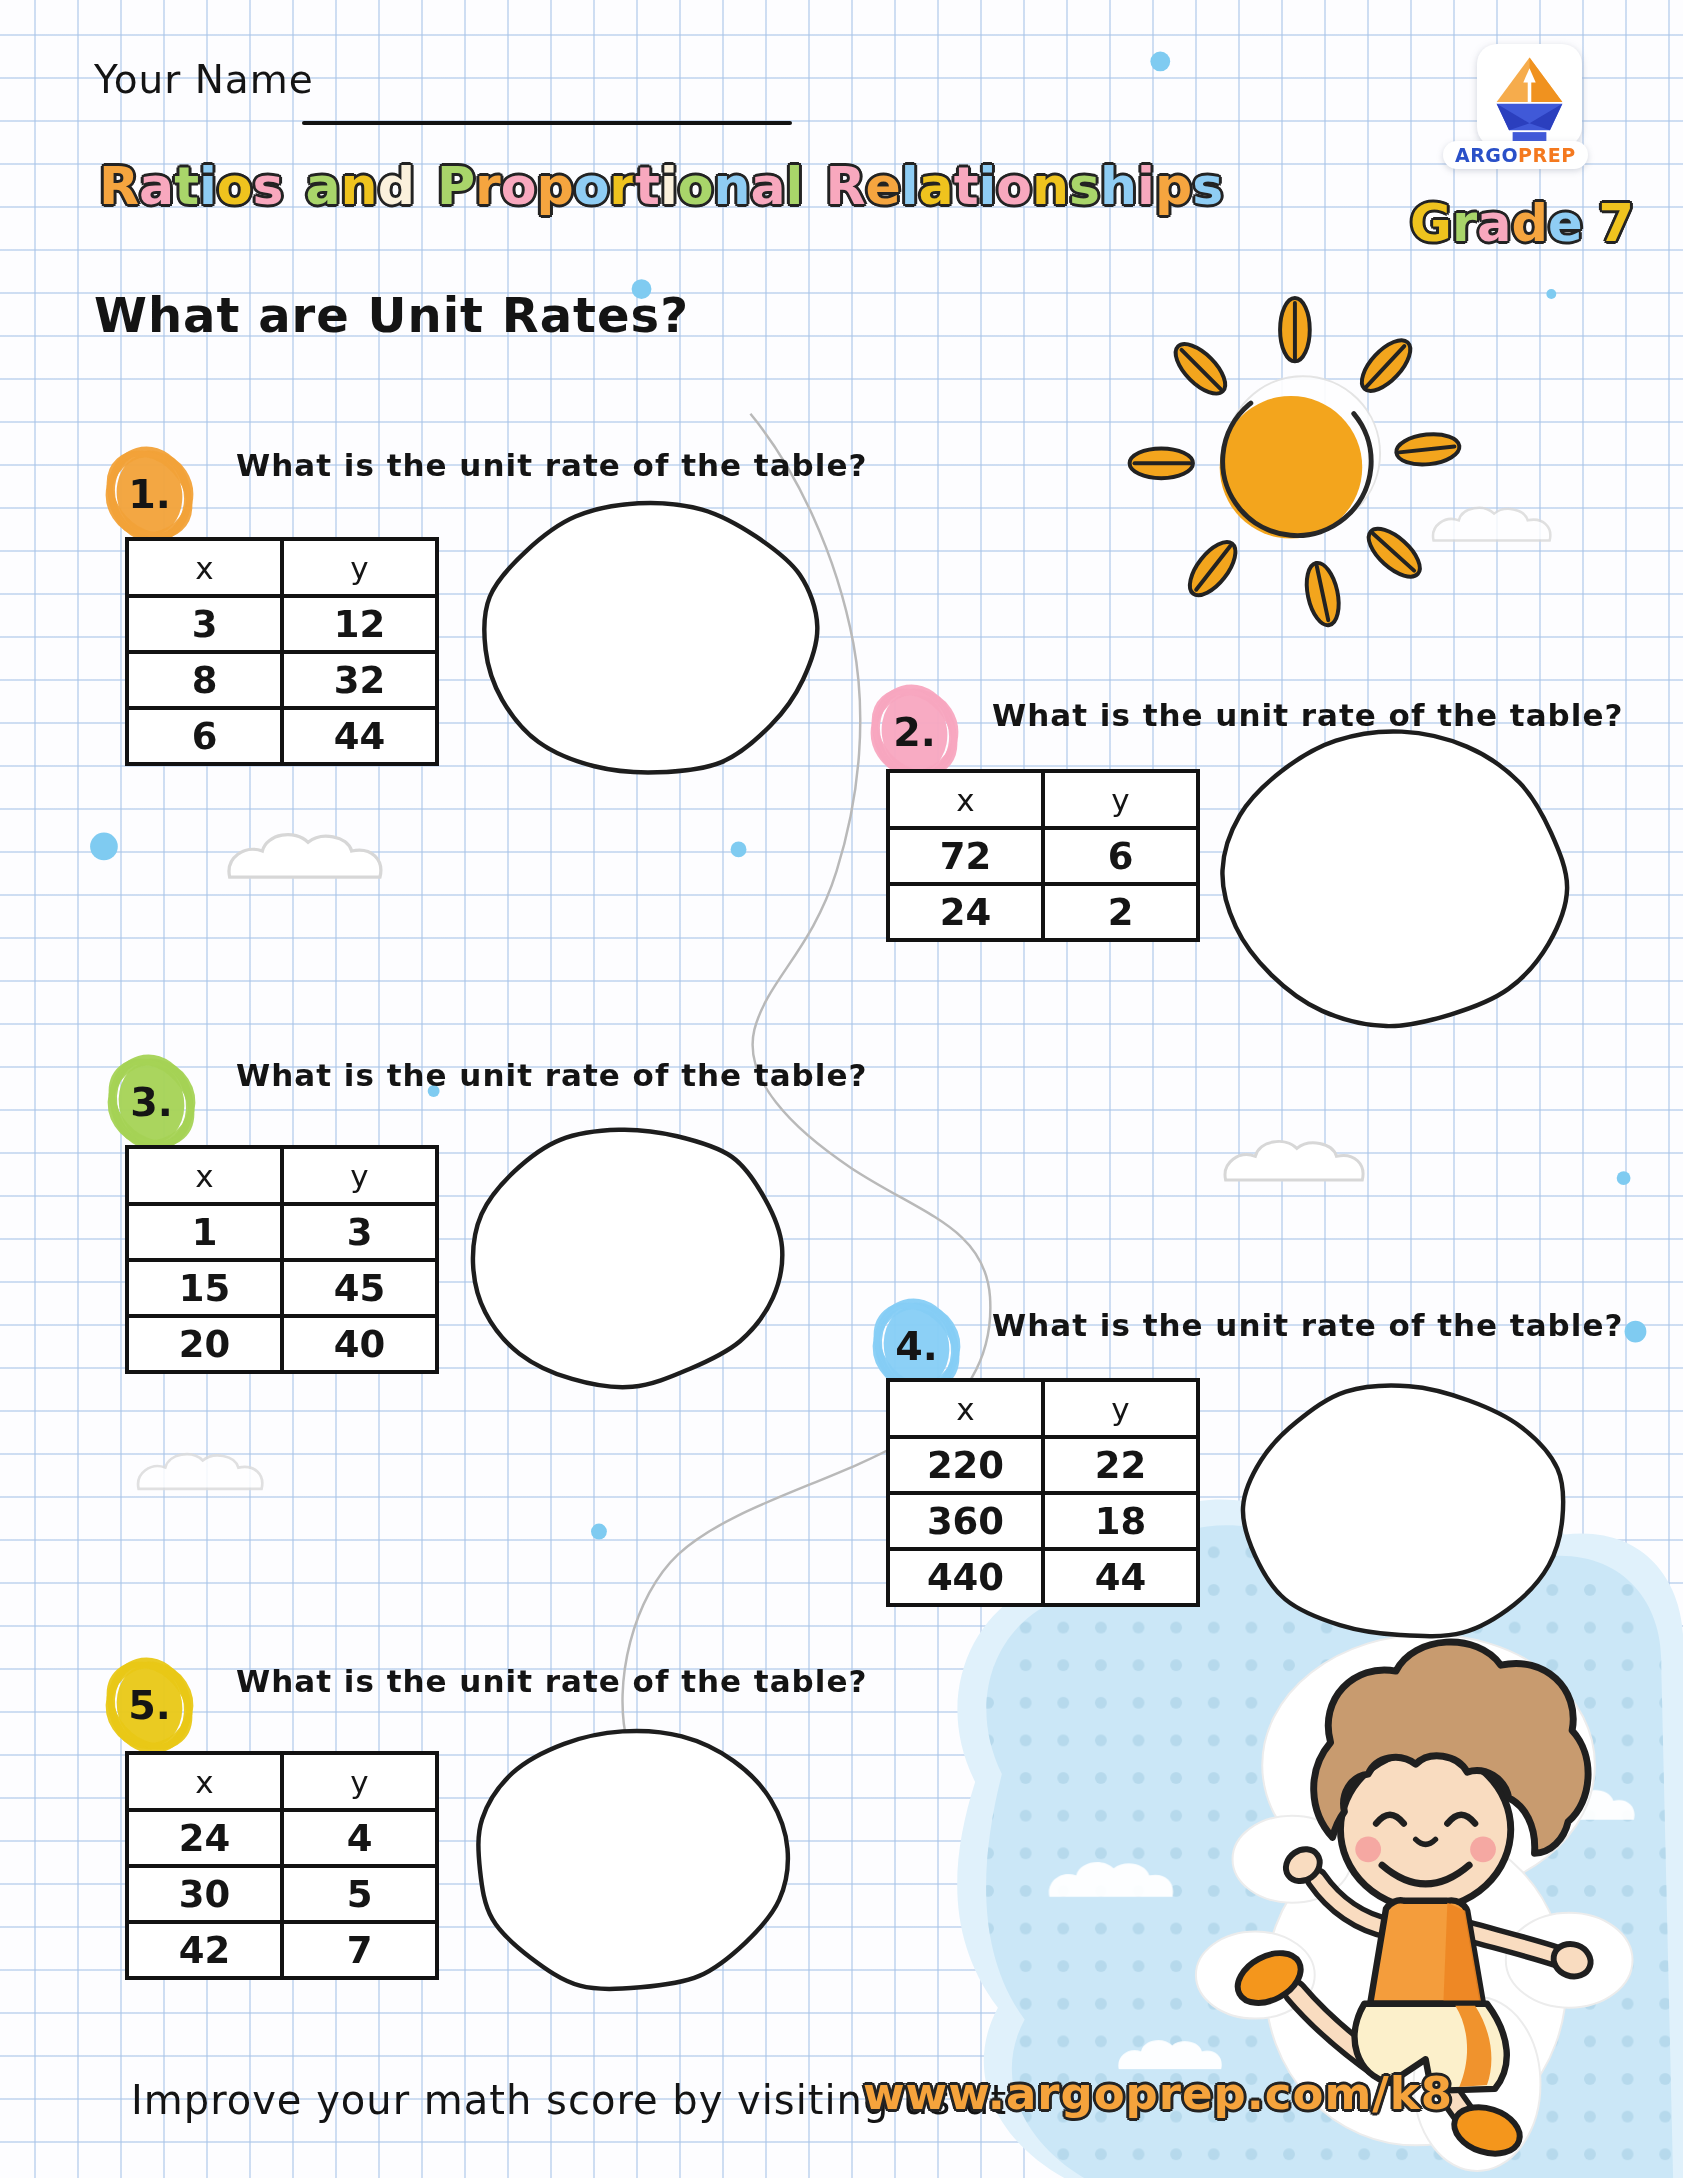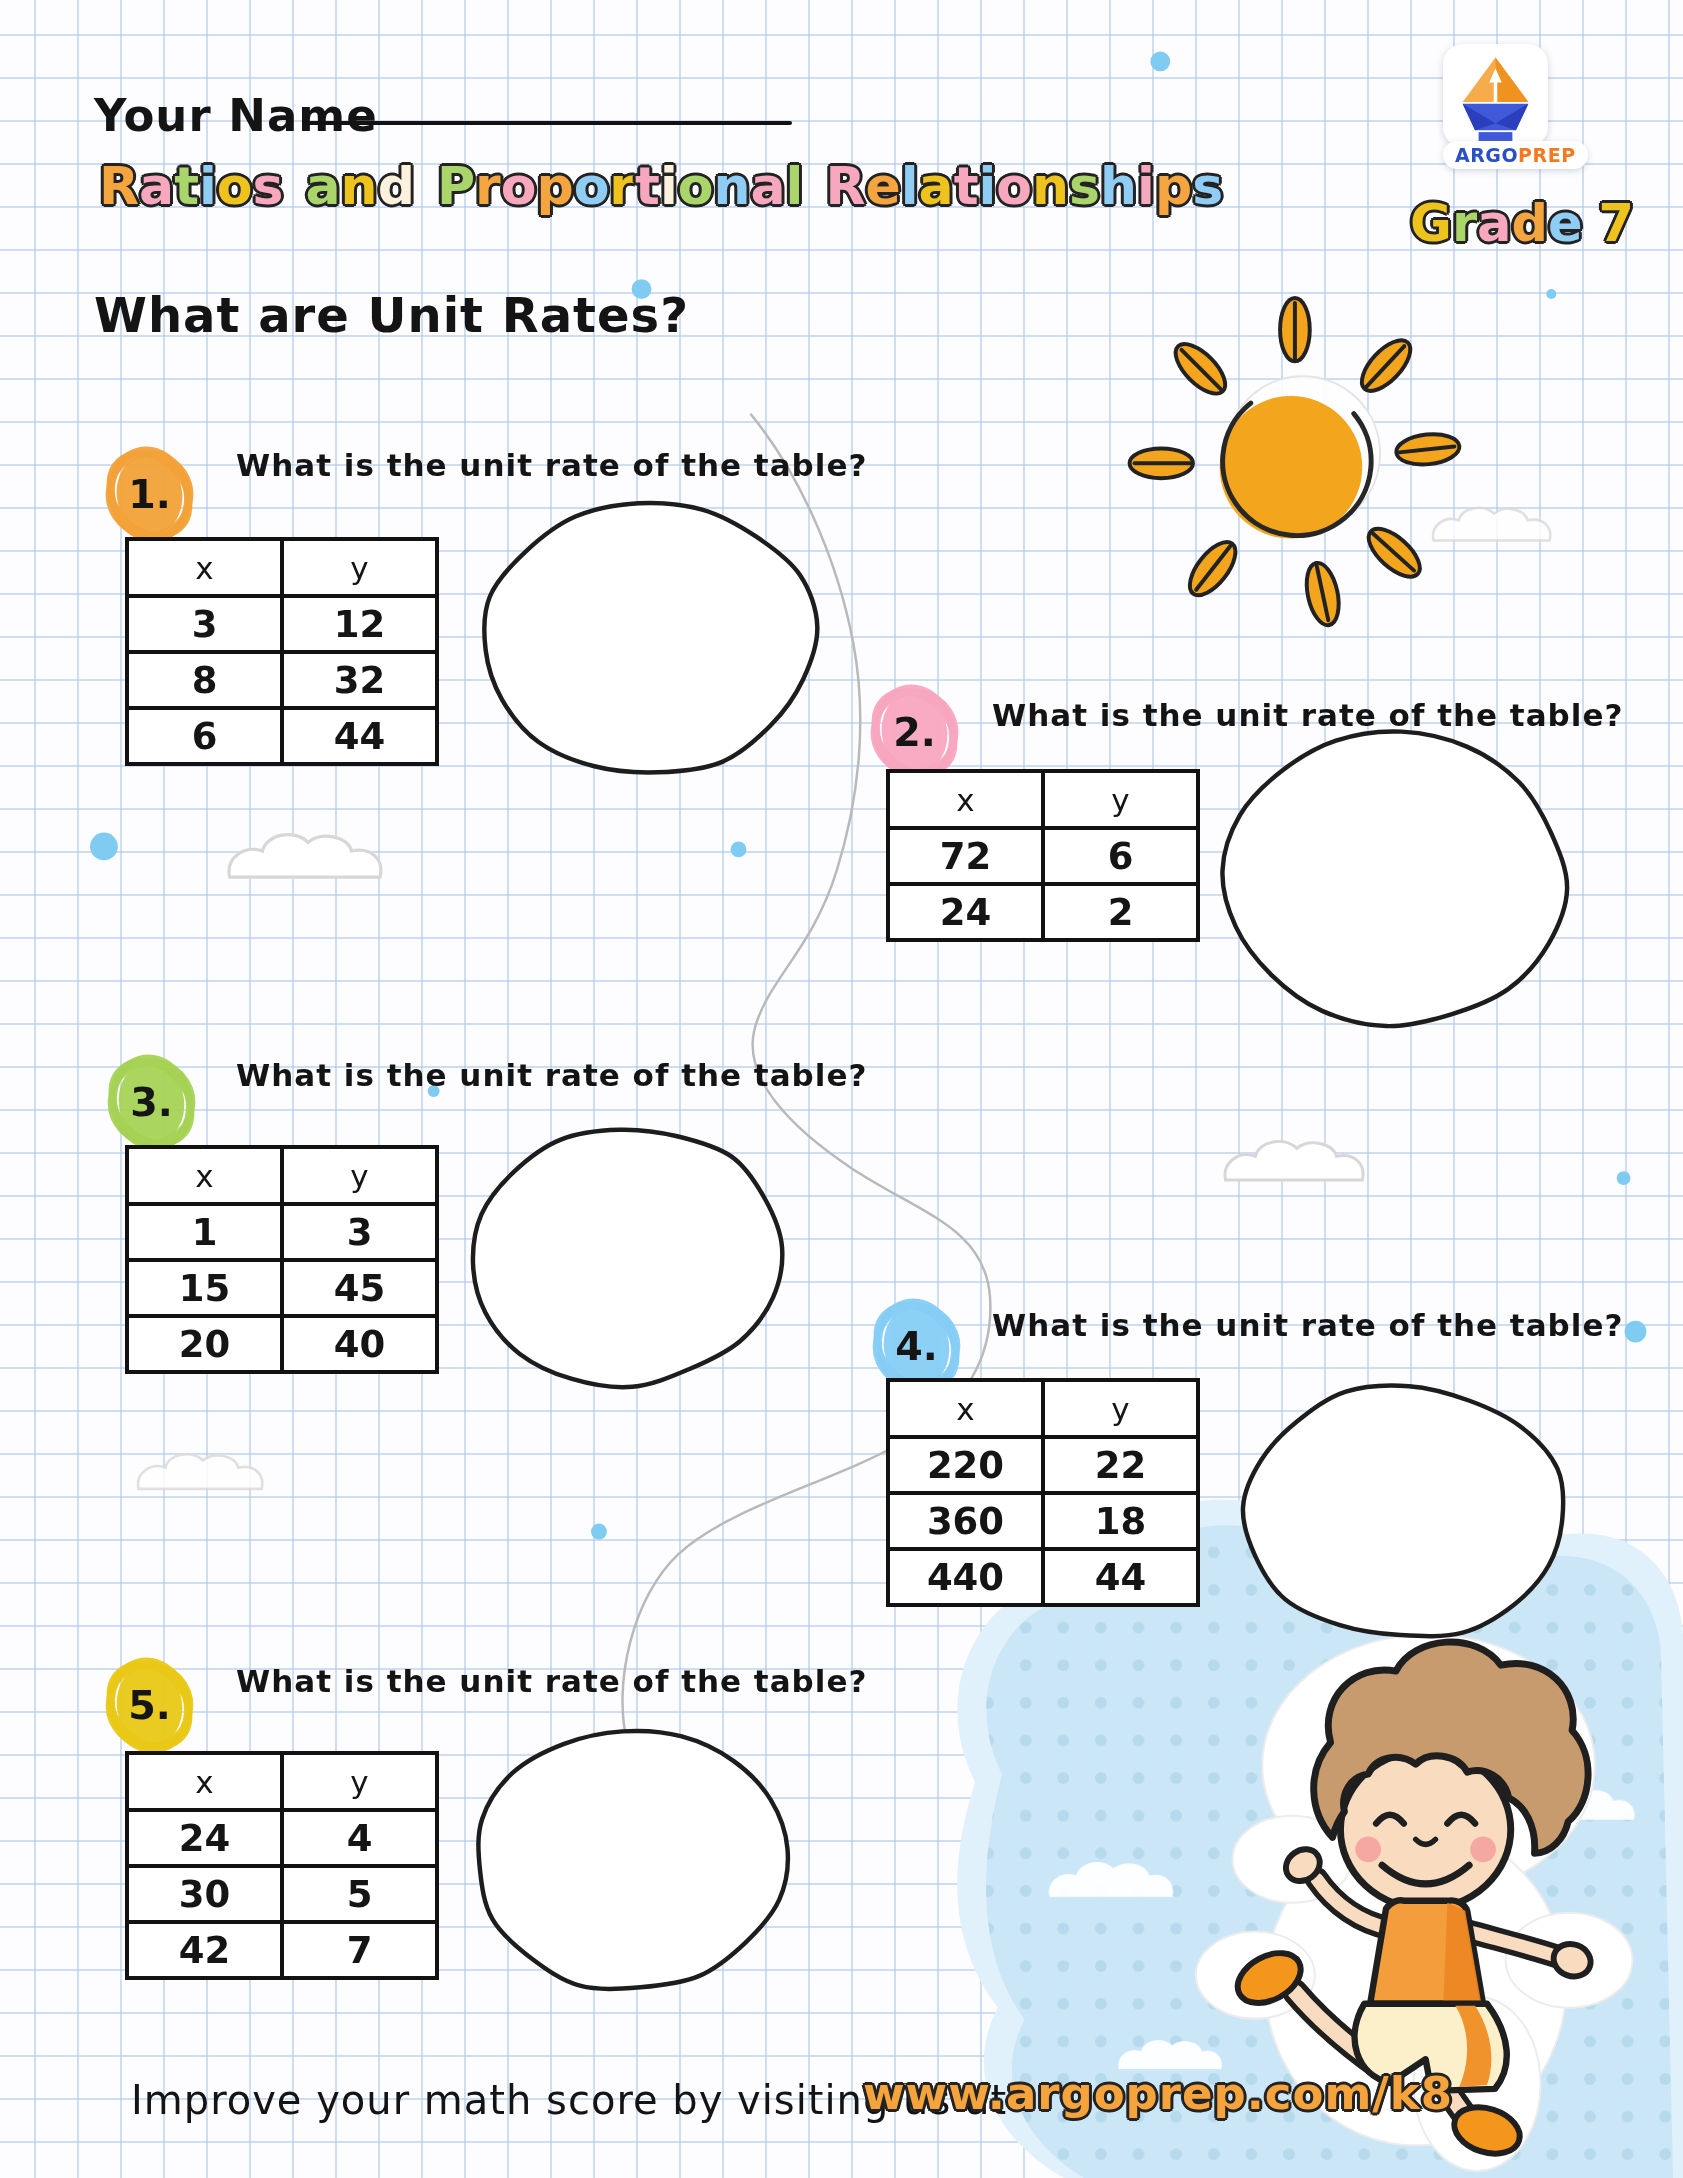--- a/index.html
+++ b/index.html
@@ -12,24 +12,24 @@
     background-size:43px 43px;
     background-position:-9px -9px;
     font-family:"DejaVu Sans", sans-serif;
     color:#151515;
   }
   .abs{position:absolute;}
   .hand{color:#141414;letter-spacing:1px;}
   .deco{position:absolute;left:0;top:0;z-index:1;}
   .content{position:absolute;left:0;top:0;width:100%;height:100%;z-index:2;}
 
-  .name-label{left:94px;top:57px;font-size:45px;font-weight:700;margin-top:32px;}
+  .name-label{left:94px;top:57px;font-size:39px;font-weight:400;}
   .name-line{left:302px;top:121px;width:490px;height:4px;background:#121212;border-radius:2px;}
 
-  .logo{left:1443px;top:44px;width:139px;text-align:left;}
+  .logo{left:1443px;top:44px;width:139px;text-align:right;}
   .logo-card{display:inline-block;background:#fff;border-radius:20px;padding:10px 14px 2px 14px;
     box-shadow:0 2px 7px rgba(120,130,150,.35);}
   .logo-pill{display:inline-block;background:#fff;border-radius:989px;padding:3px 12px;margin-top:-14px;
     position:relative;box-shadow:0 2px 6px rgba(120,130,150,.3);font-weight:800;font-size:19px;letter-spacing:0.5px;}
   .logo-pill .argo{color:#2A50C8;}
   .logo-pill .prep{color:#F4791F;}
 
   .bubble-letter{
     display:inline-block;font-weight:800;
     text-shadow:3px 0 0 #232323,-3px 0 0 #232323,0 3px 0 #232323,0 -3px 0 #232323,

